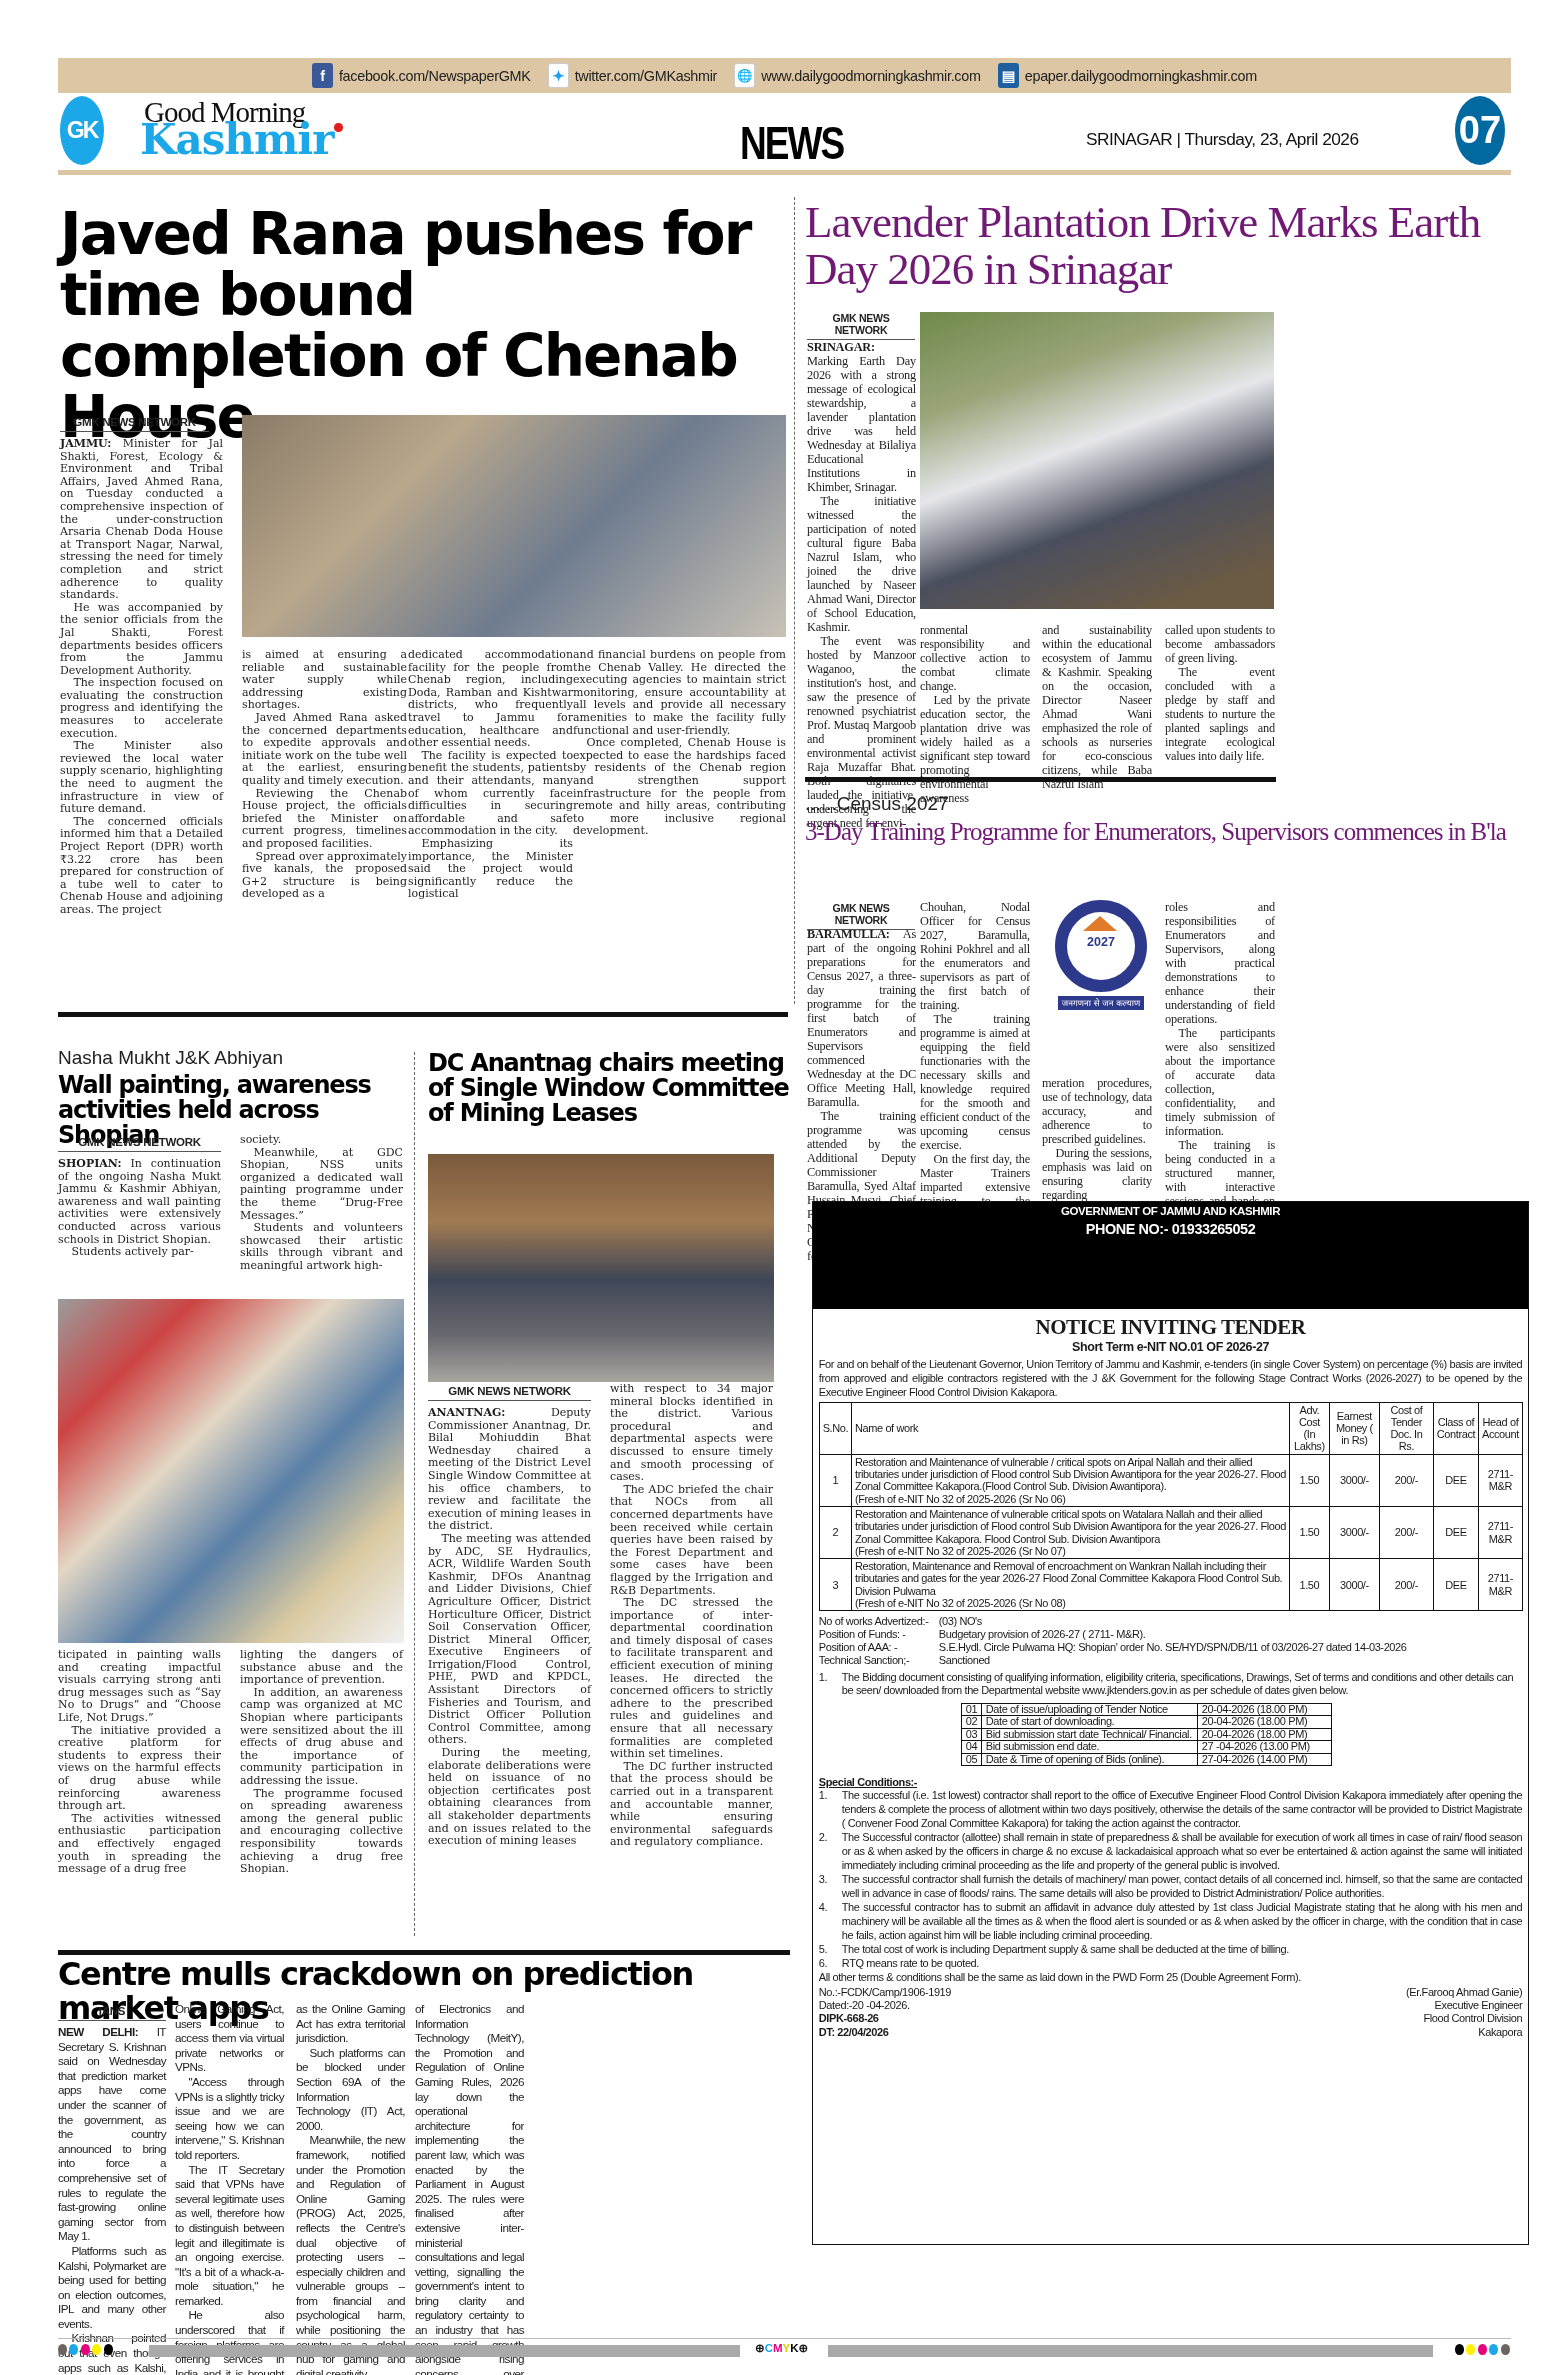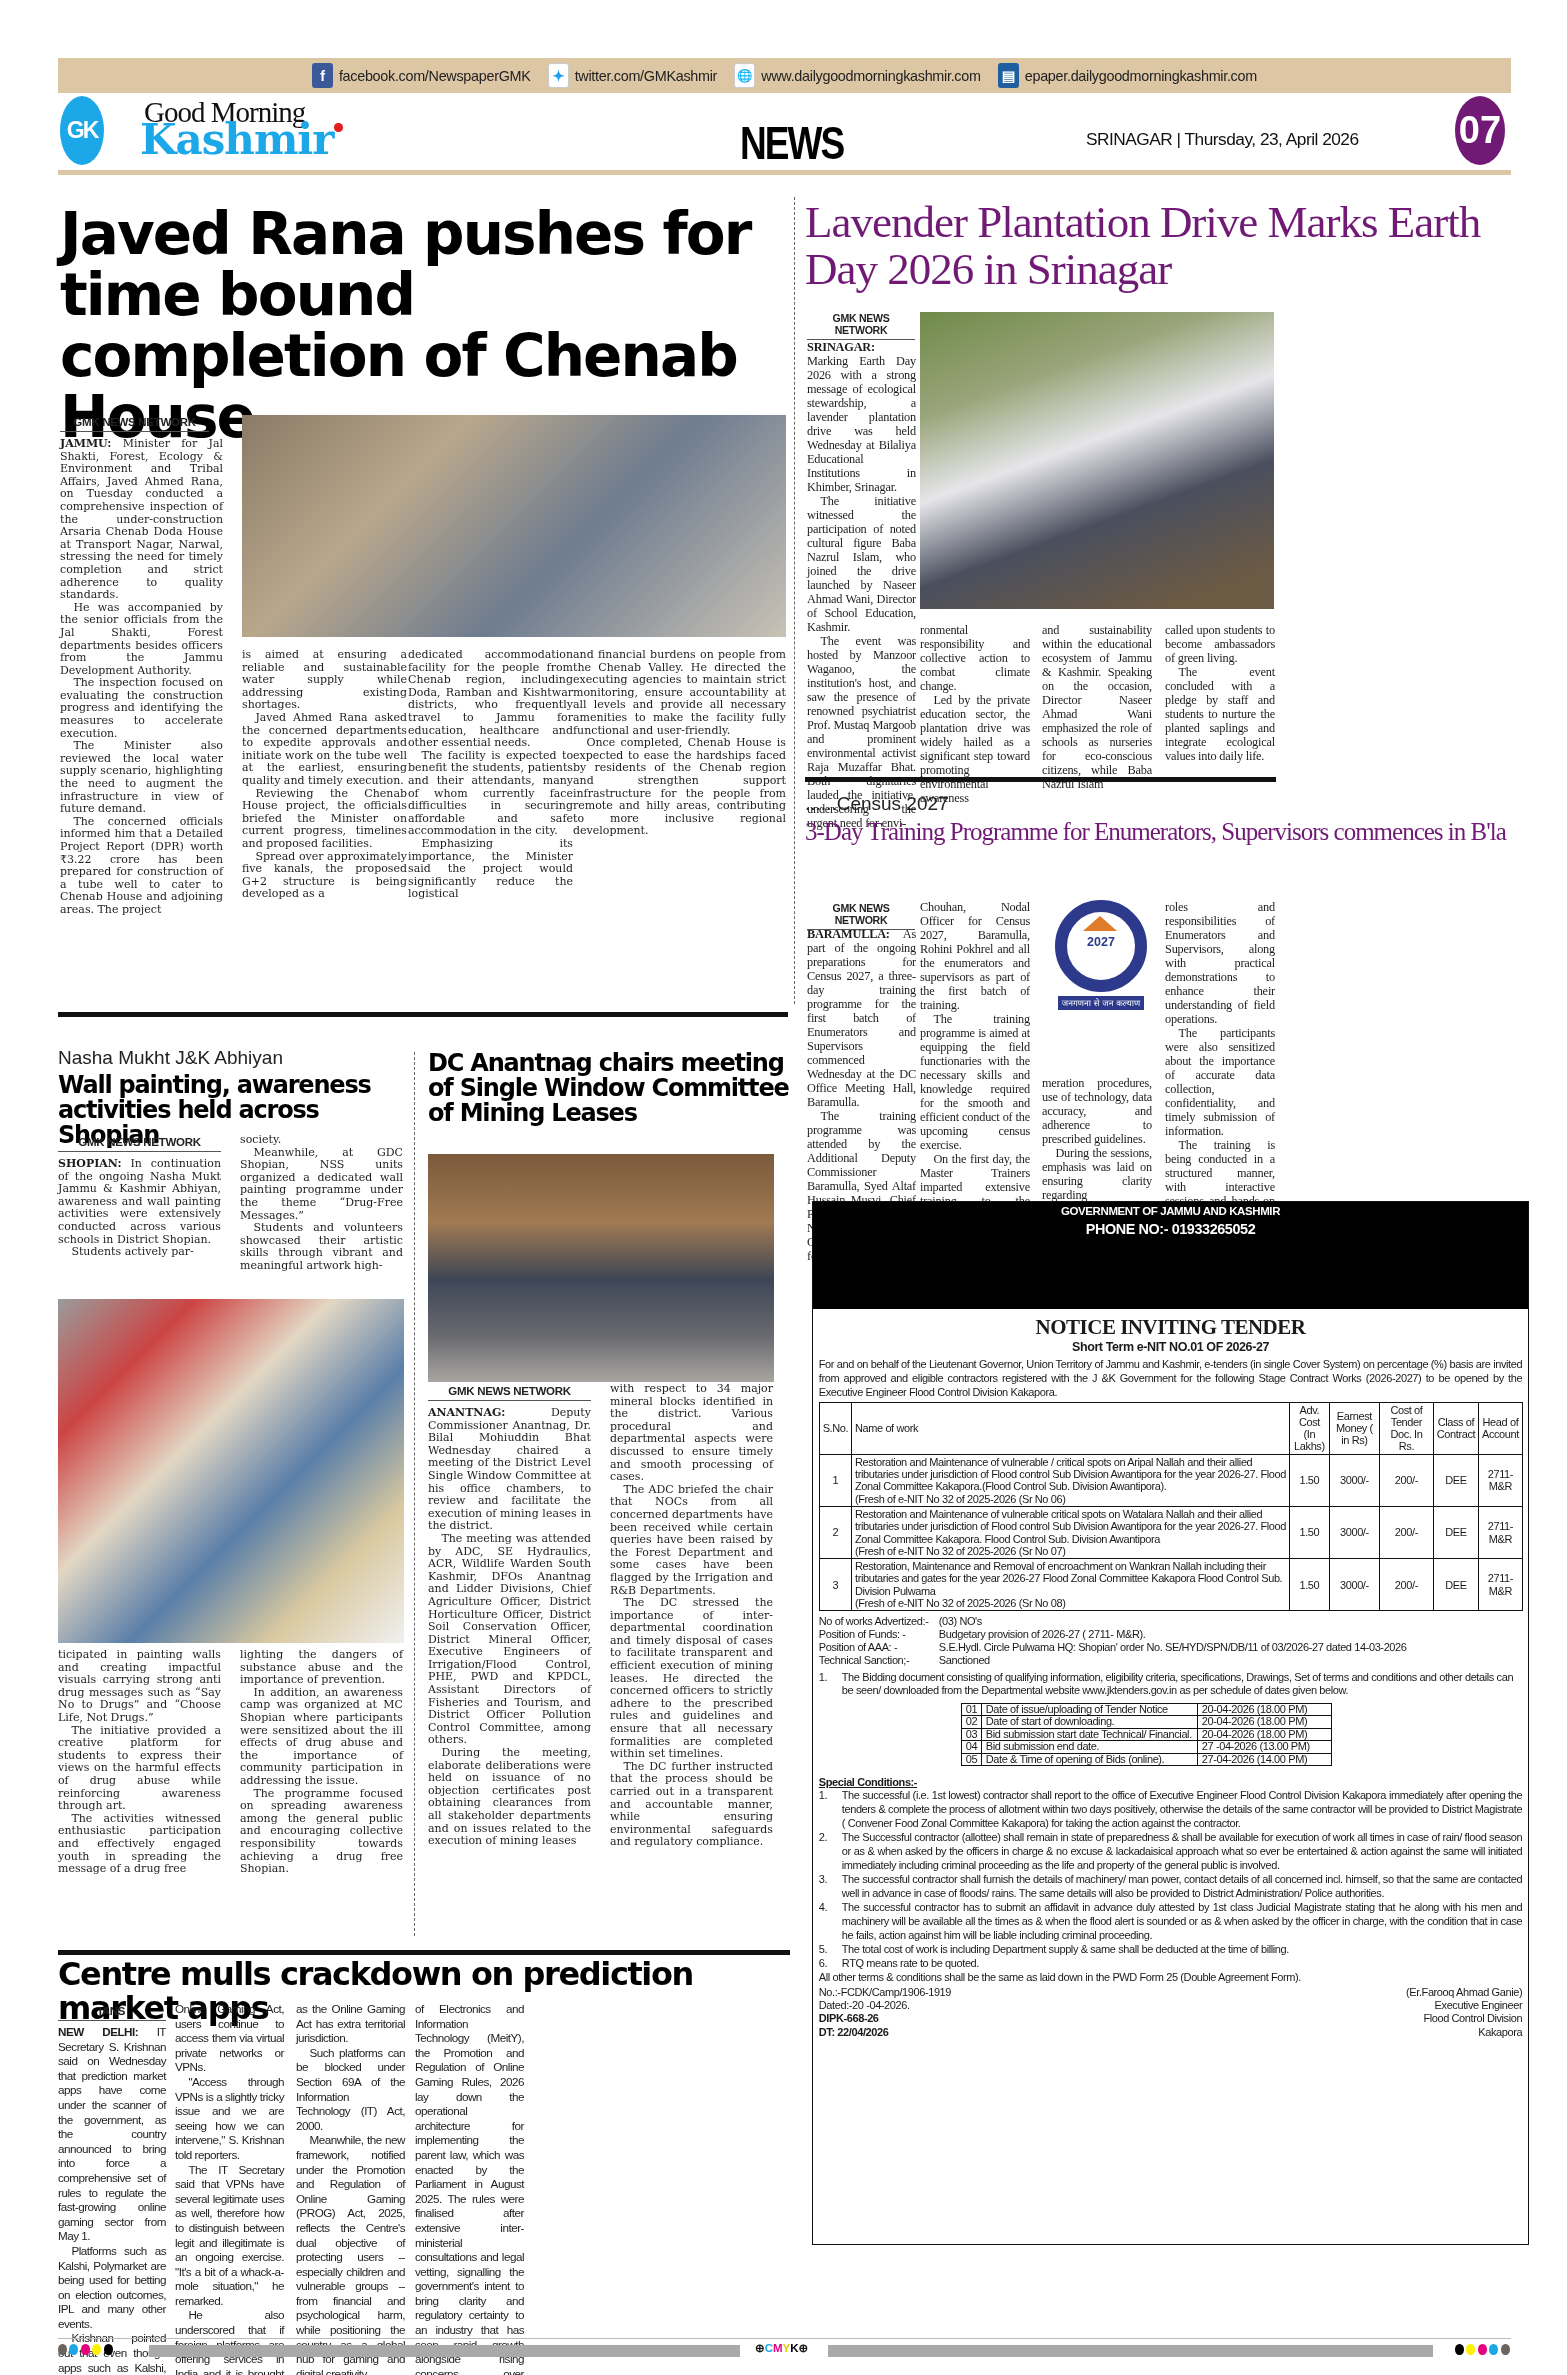--- a/index.html
+++ b/index.html
@@ -12,21 +12,21 @@
   .fb { background: #3b5998; }
   .tw { background: #fff; color: #1da1f2; border: 1px solid #ccc; }
   .www { background: #fff; color: #1a4d8c; border: 1px solid #ccc; font-size: 12.5px; }
   .ep { background: #1f5fa0; }
   .logo-circle { left: 60px; top: 96px; width: 44px; height: 69px; border-radius: 50%; background: #1ba7e8; color: #fff; font-family: "Liberation Sans", sans-serif; font-weight: bold; font-size: 23px; display: flex; align-items: center; justify-content: center; letter-spacing: -1.9px; }
   .logo-good { left: 144px; top: 96px; font-family: "Liberation Serif", serif; font-size: 29px; color: #111; letter-spacing: -1px; }
   .logo-kashmir { left: 140px; top: 115px; font-family: "DejaVu Serif", serif; font-weight: bold; font-size: 42px; color: #1ba7e8; letter-spacing: -1px; }
   .logo-dot { left: 334px; top: 123px; width: 8.6px; height: 8.6px; border-radius: 50%; background: #e21d1d; }
   .section-title { left: 740px; top: 123px; font-family: "Liberation Sans", sans-serif; font-weight: bold; font-size: 37px; letter-spacing: -1.9px; color: #000; transform: scaleY(1.25); }
   .dateline { left: 1086px; top: 129px; font-family: "Liberation Sans", sans-serif; font-size: 17.3px; color: #111; letter-spacing: -0.5px; }
-  .page-num { left: 1455px; top: 96px; width: 50px; height: 69px; border-radius: 50%; background: #701a75; color: #fff; font-family: "Liberation Sans", sans-serif; font-weight: bold; font-size: 38px; display: flex; align-items: center; justify-content: center; }
+  .page-num { left: 1455px; top: 96px; width: 50px; height: 69px; border-radius: 50%; background: #0369a1; color: #fff; font-family: "Liberation Sans", sans-serif; font-weight: bold; font-size: 38px; display: flex; align-items: center; justify-content: center; }
   .mast-rule { left: 58px; top: 170px; width: 1453px; height: 4.8px; background: #dcc6a3; }
 
   
   .h-sans-black { font-family: "DejaVu Sans", sans-serif; font-weight: bold; color: #000; letter-spacing: -1.9px; line-height: 1.05; }
   .h-serif { font-family: "Liberation Serif", serif; color: #701a75; letter-spacing: -1px; line-height: 1.05; }
   .byline { font-family: "Liberation Sans", sans-serif; font-weight: bold; font-size: 11.5px; color: #222; text-align: center; border-bottom: 1.4px solid #555; padding-bottom: 2.9px; letter-spacing: -0.3px; }
   .col { font-family: "DejaVu Serif", serif; font-size: 11px; line-height: 12.6px; text-align: justify; color: #1d1d1d; }
   .col.cond { font-family: "Liberation Serif", serif; font-size: 12.3px; line-height: 14px; letter-spacing: -0.2px; }
   .col.sans { font-family: "Liberation Sans", sans-serif; font-size: 11.7px; line-height: 14.6px; letter-spacing: -0.5px; }
   .col p { text-indent: 13.4px; }

